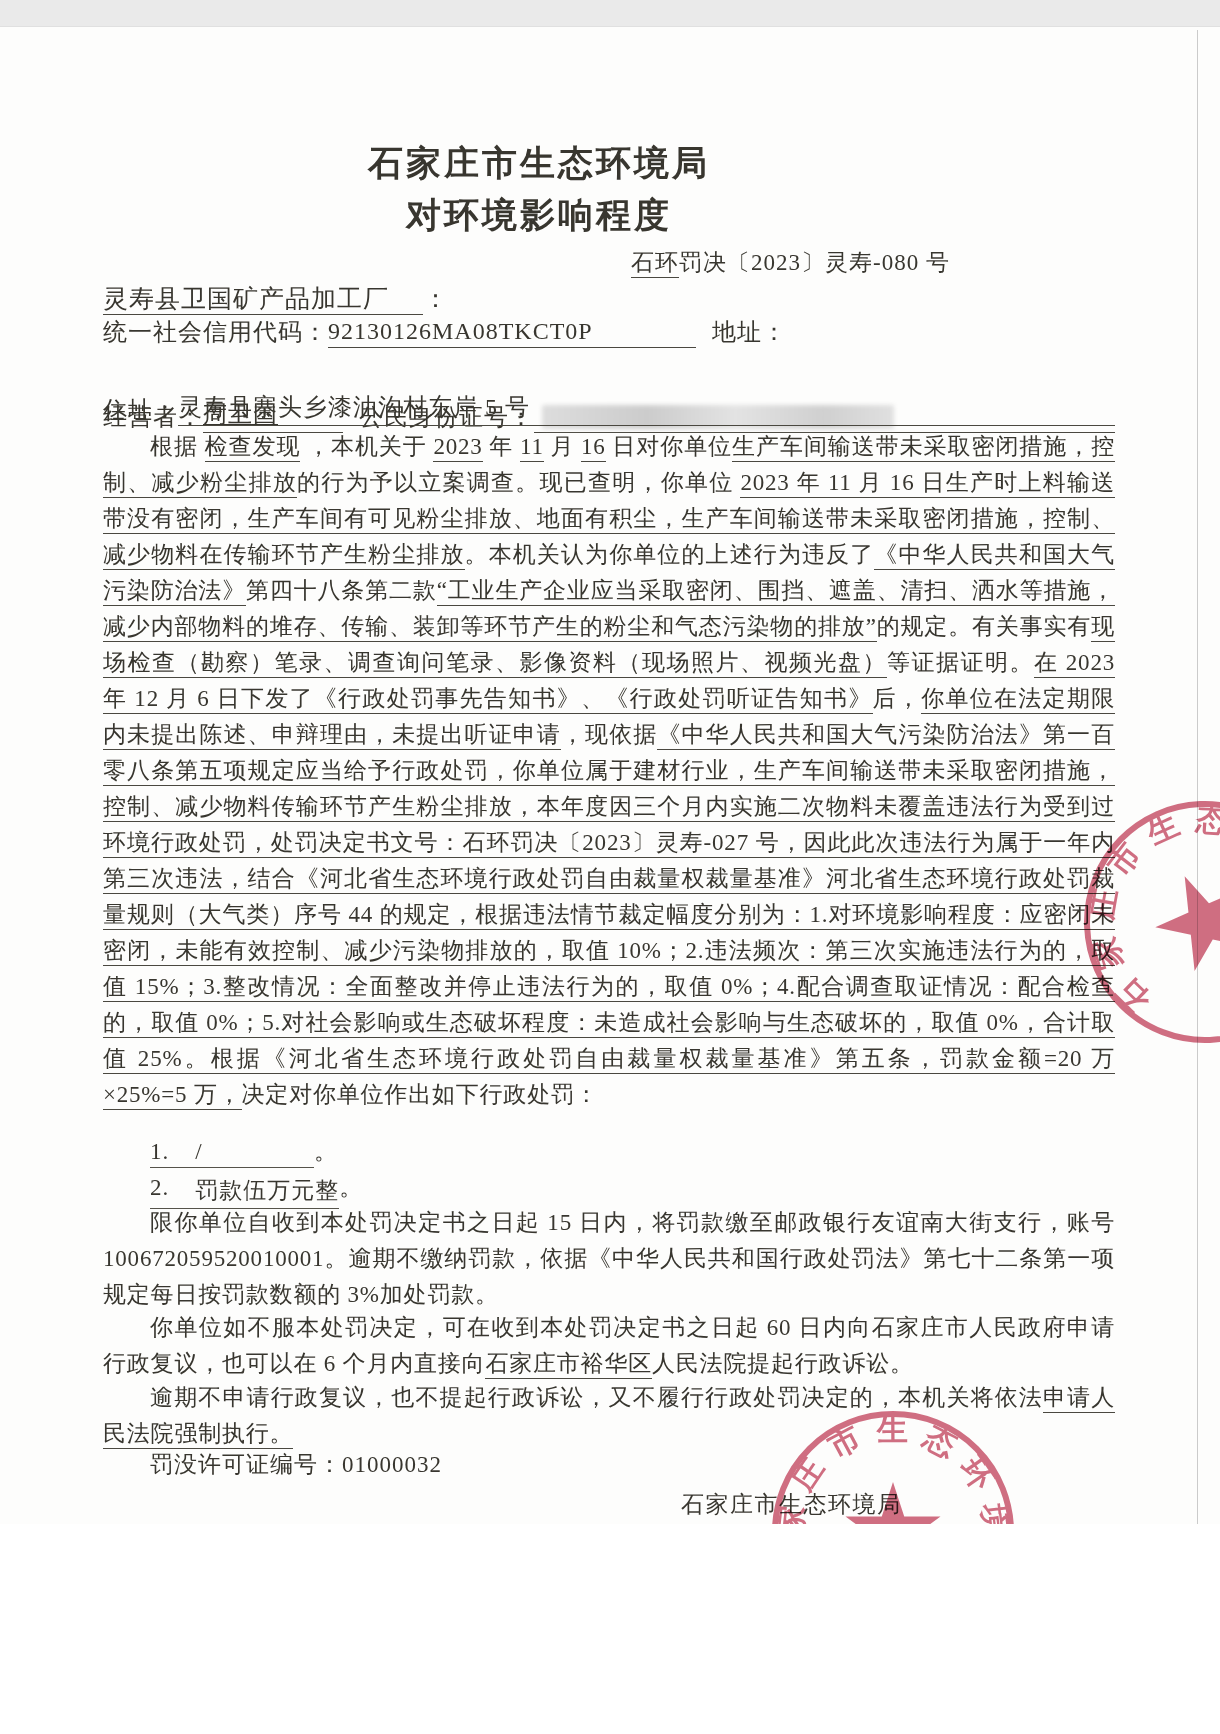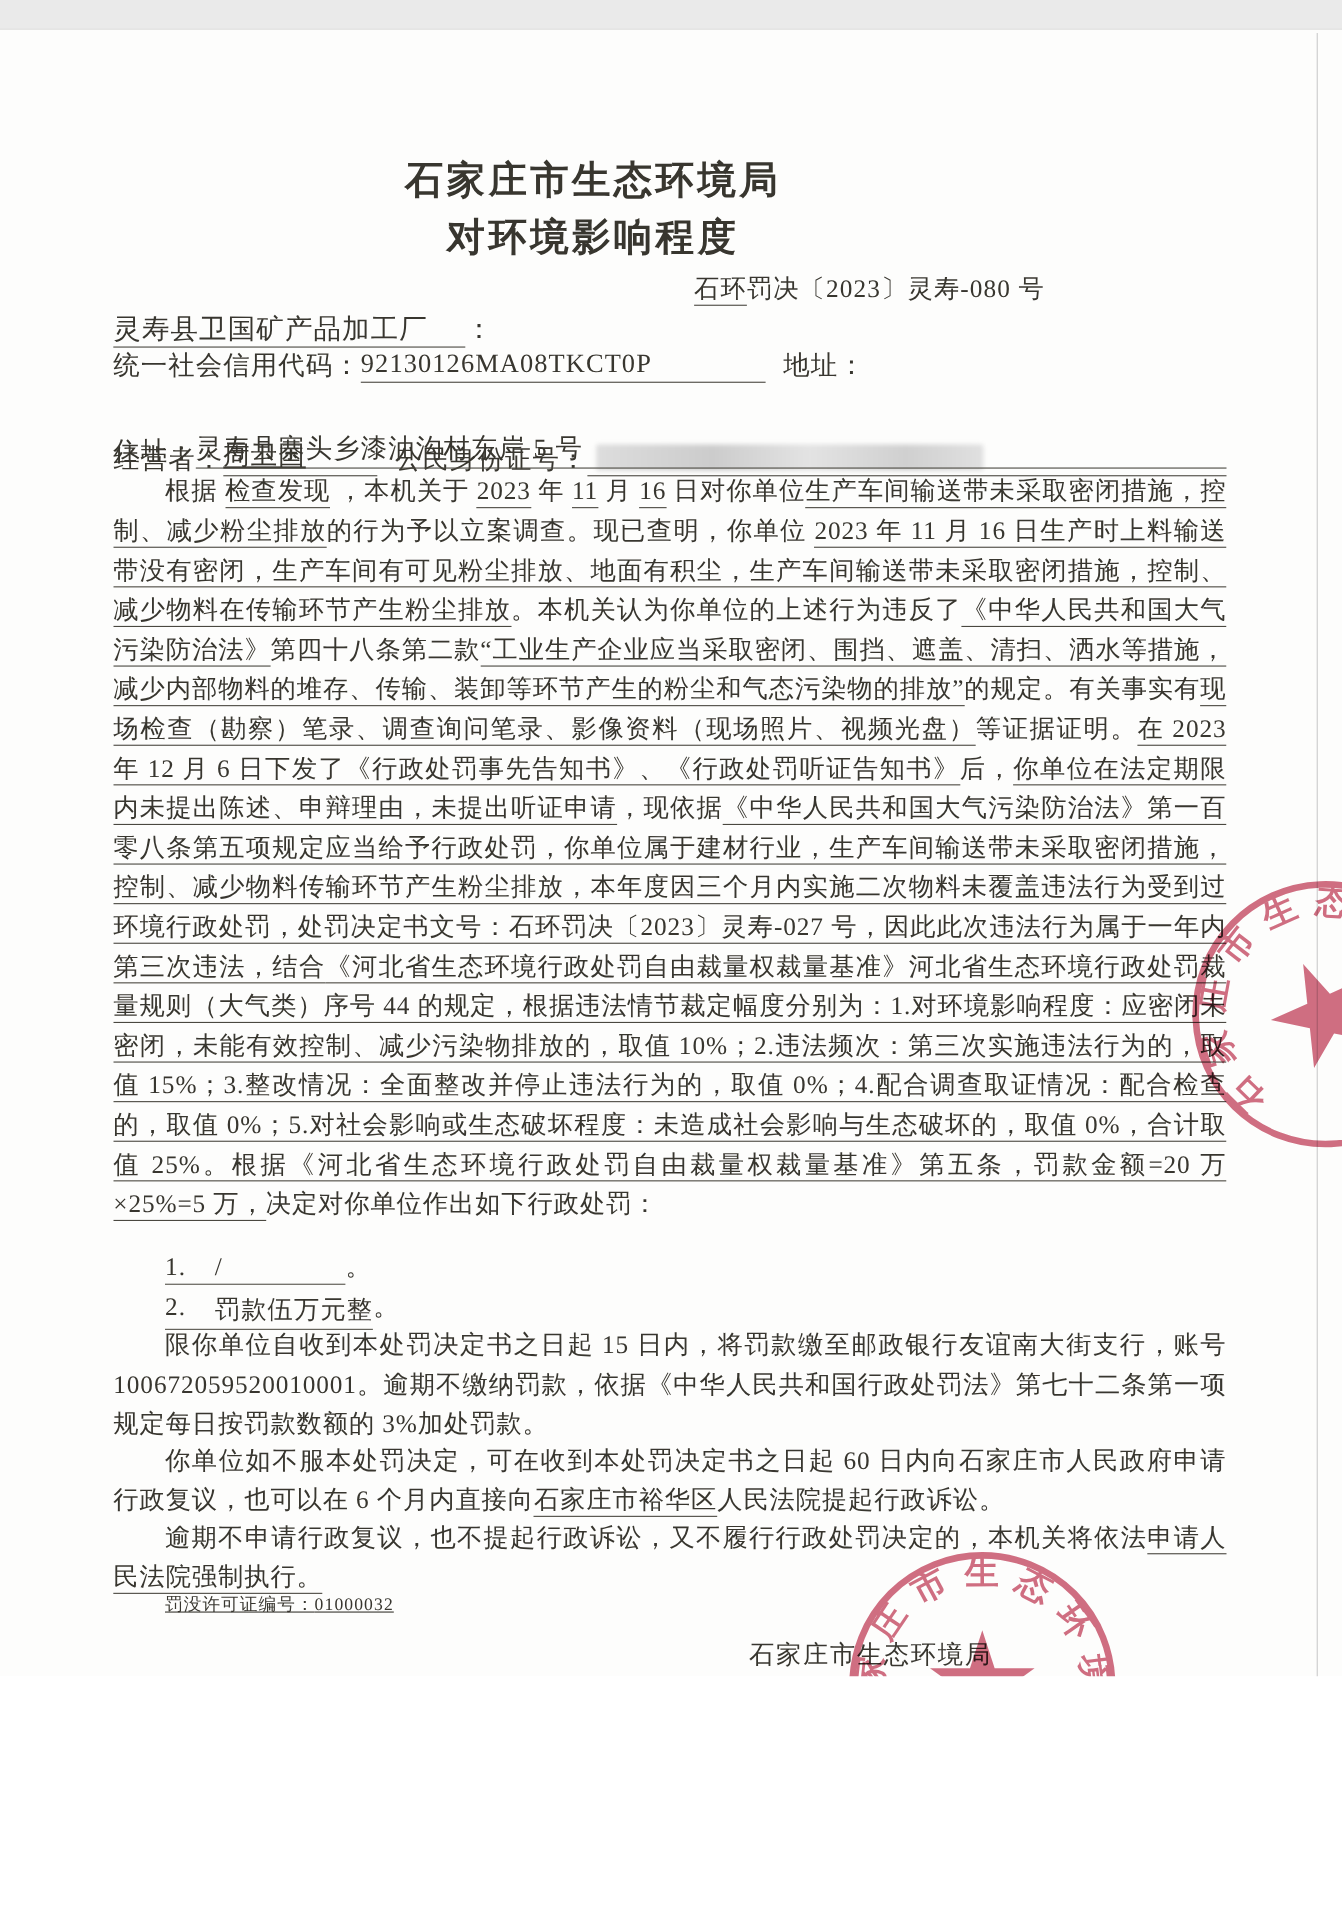--- a/index.html
+++ b/index.html
@@ -49,21 +49,21 @@
   .p3{top:1310px;}
   .p4{top:1380px;}
   .useg{border-bottom:1.6px solid var(--uline);padding-bottom:1.5px;}
 
   .ditem{position:absolute;left:47px;font-size:23px;letter-spacing:1px;}
   .ditem1{top:1136px;}
   .ditem2{top:1172px;}
   .iu{display:inline-flex;min-width:164px;border-bottom:1.8px solid #55534a;padding-bottom:2px;}
   .iconf{padding-left:26px;}
 
-  .license{position:absolute;top:1449px;left:47px;font-size:16px;letter-spacing:1px;text-decoration:underline;}
+  .license{position:absolute;top:1449px;left:47px;font-size:23px;letter-spacing:1px;}
   .sig-org{position:absolute;top:1489px;left:578px;font-size:23px;letter-spacing:1.5px;white-space:nowrap;}
   .sig-date{position:absolute;top:1537px;left:588px;font-size:23px;letter-spacing:1px;white-space:nowrap;}
 
   .seal{position:absolute;mix-blend-mode:multiply;opacity:.88;}
   .seal-bottom{left:753px;top:1392px;}
   .seal-right{left:1065px;top:782px;transform:rotate(-24deg);}
   .seal text{font-family:"Liberation Serif","DejaVu Serif",serif;font-weight:600;}
 </style>
 </head>
 <body>

